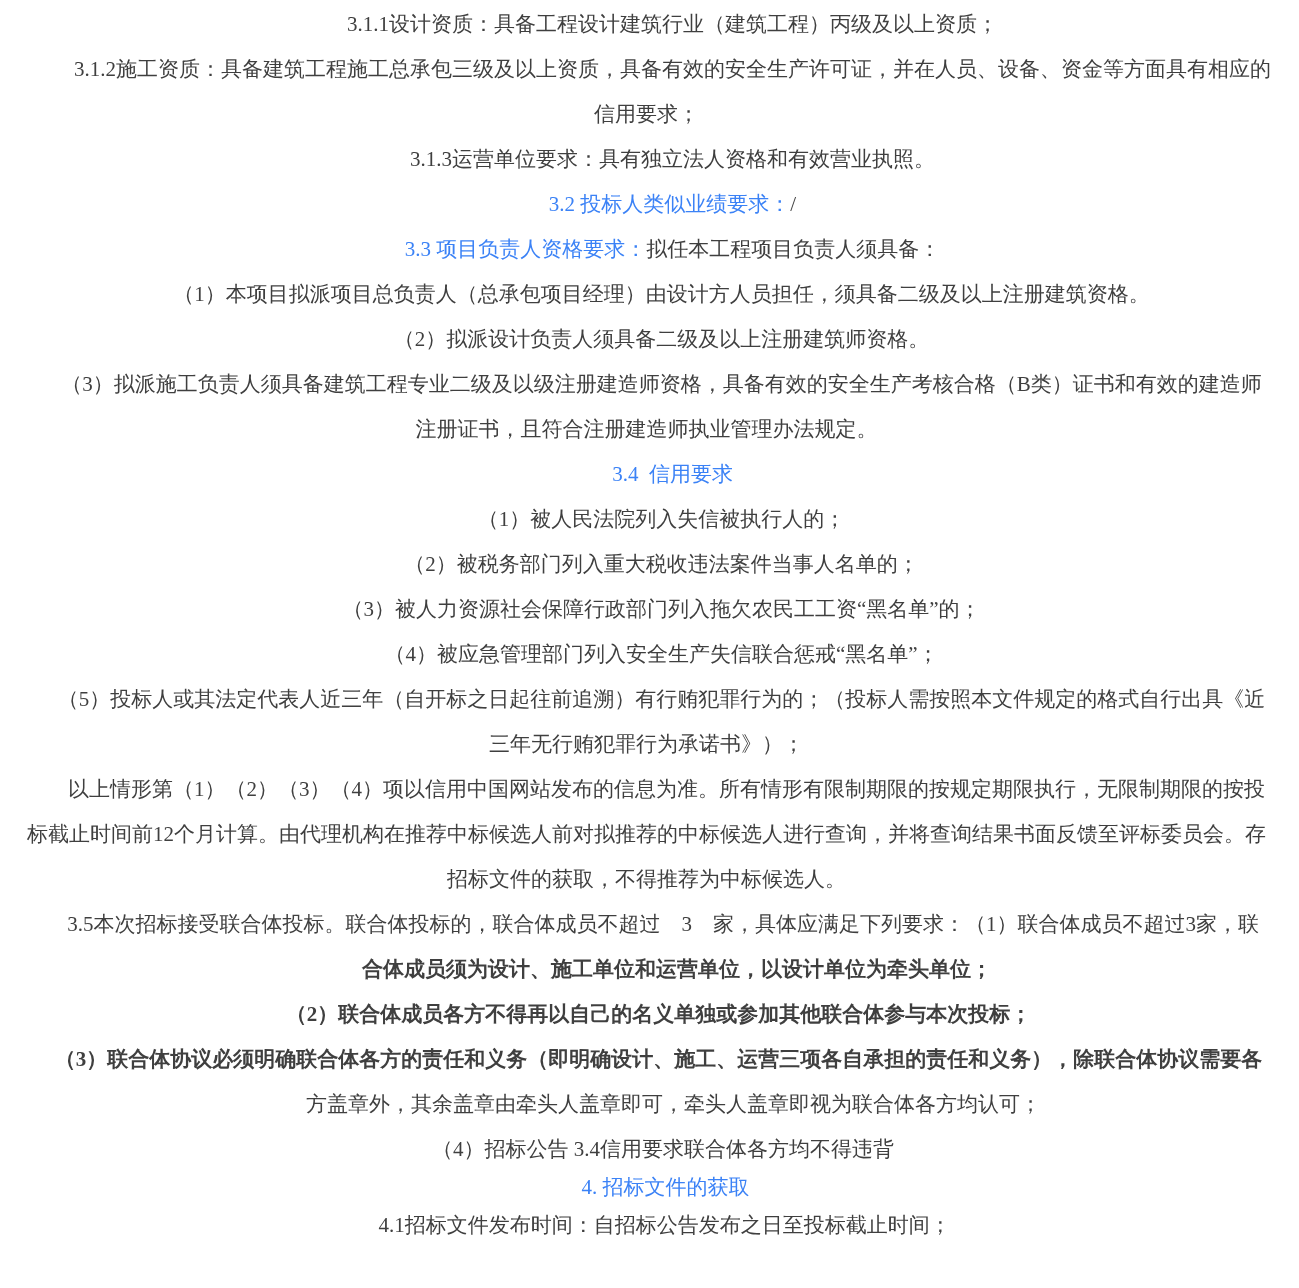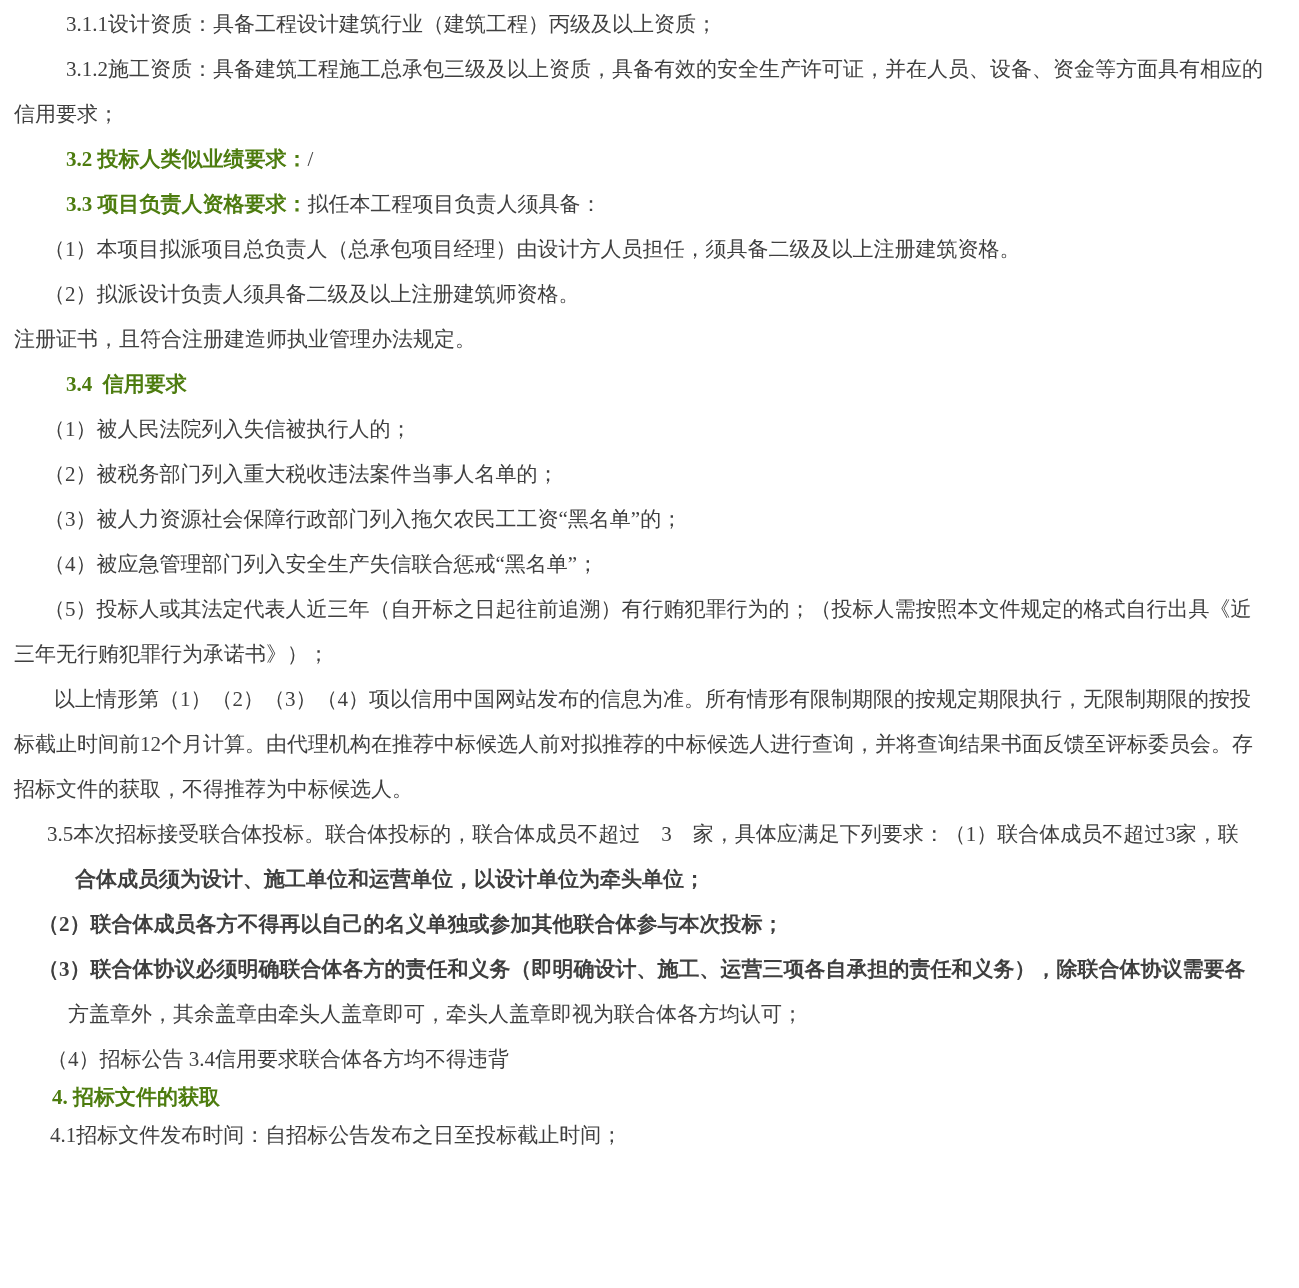--- a/index.html
+++ b/index.html
@@ -10,30 +10,31 @@
     overflow: hidden;
     font-family: "Liberation Serif", "DejaVu Serif", serif;
   }
   .page {
     box-sizing: border-box;
     width: 1299px;
     height: 1288px;
     padding: 2px 20px 4px 14px;
     color: #3f3f3f;
     font-size: 21px;
+    text-align: center;
   }
   .line {
     height: 45px;
     line-height: 45px;
     white-space: pre;
     overflow: hidden;
   }
   .line b {
-    font-weight: bold;
-    color: #4d7c0f;
+    font-weight: normal;
+    color: #3b82f6;
     margin-top: 28px;
   }
   
   .i0  { padding-left: 0; }
   .i24 { padding-left: 24px; font-weight: bold; }
   .i30 { padding-left: 30px; }
   .i33 { padding-left: 33px; }
   .i36 { padding-left: 36px; }
   .i38 { padding-left: 38px; }
   .i40 { padding-left: 40px; }
@@ -42,24 +43,26 @@
   .i61 { padding-left: 61px; font-weight: bold; }
   .tight { height: 38px; line-height: 30px; }
 </style>
 </head>
 <body>
 
 <div class="page">
   <div class="line i52"><span>3.1.1设计资质：具备工程设计建筑行业（建筑工程）丙级及以上资质；</span></div>
   <div class="line i52"><span>3.1.2施工资质：具备建筑工程施工总承包三级及以上资质，具备有效的安全生产许可证，并在人员、设备、资金等方面具有相应的</span></div>
   <div class="line i0"><span>信用要求；</span></div>
+  <div class="line i52"><span>3.1.3运营单位要求：具有独立法人资格和有效营业执照。</span></div>
   <div class="line i52"><b>3.2 投标人类似业绩要求：</b><span>/</span></div>
   <div class="line i52"><b>3.3 项目负责人资格要求：</b><span>拟任本工程项目负责人须具备：</span></div>
   <div class="line i30"><span>（1）本项目拟派项目总负责人（总承包项目经理）由设计方人员担任，须具备二级及以上注册建筑资格。</span></div>
   <div class="line i30"><span>（2）拟派设计负责人须具备二级及以上注册建筑师资格。</span></div>
+  <div class="line i30"><span>（3）拟派施工负责人须具备建筑工程专业二级及以级注册建造师资格，具备有效的安全生产考核合格（B类）证书和有效的建造师</span></div>
   <div class="line i0"><span>注册证书，且符合注册建造师执业管理办法规定。</span></div>
   <div class="line i52"><b>3.4  信用要求</b></div>
   <div class="line i30"><span>（1）被人民法院列入失信被执行人的；</span></div>
   <div class="line i30"><span>（2）被税务部门列入重大税收违法案件当事人名单的；</span></div>
   <div class="line i30"><span>（3）被人力资源社会保障行政部门列入拖欠农民工工资“黑名单”的；</span></div>
   <div class="line i30"><span>（4）被应急管理部门列入安全生产失信联合惩戒“黑名单”；</span></div>
   <div class="line i30"><span>（5）投标人或其法定代表人近三年（自开标之日起往前追溯）有行贿犯罪行为的；（投标人需按照本文件规定的格式自行出具《近</span></div>
   <div class="line i0"><span>三年无行贿犯罪行为承诺书》）；</span></div>
   <div class="line i40"><span>以上情形第（1）（2）（3）（4）项以信用中国网站发布的信息为准。所有情形有限制期限的按规定期限执行，无限制期限的按投</span></div>
   <div class="line i0"><span>标截止时间前12个月计算。由代理机构在推荐中标候选人前对拟推荐的中标候选人进行查询，并将查询结果书面反馈至评标委员会。存</span></div>

